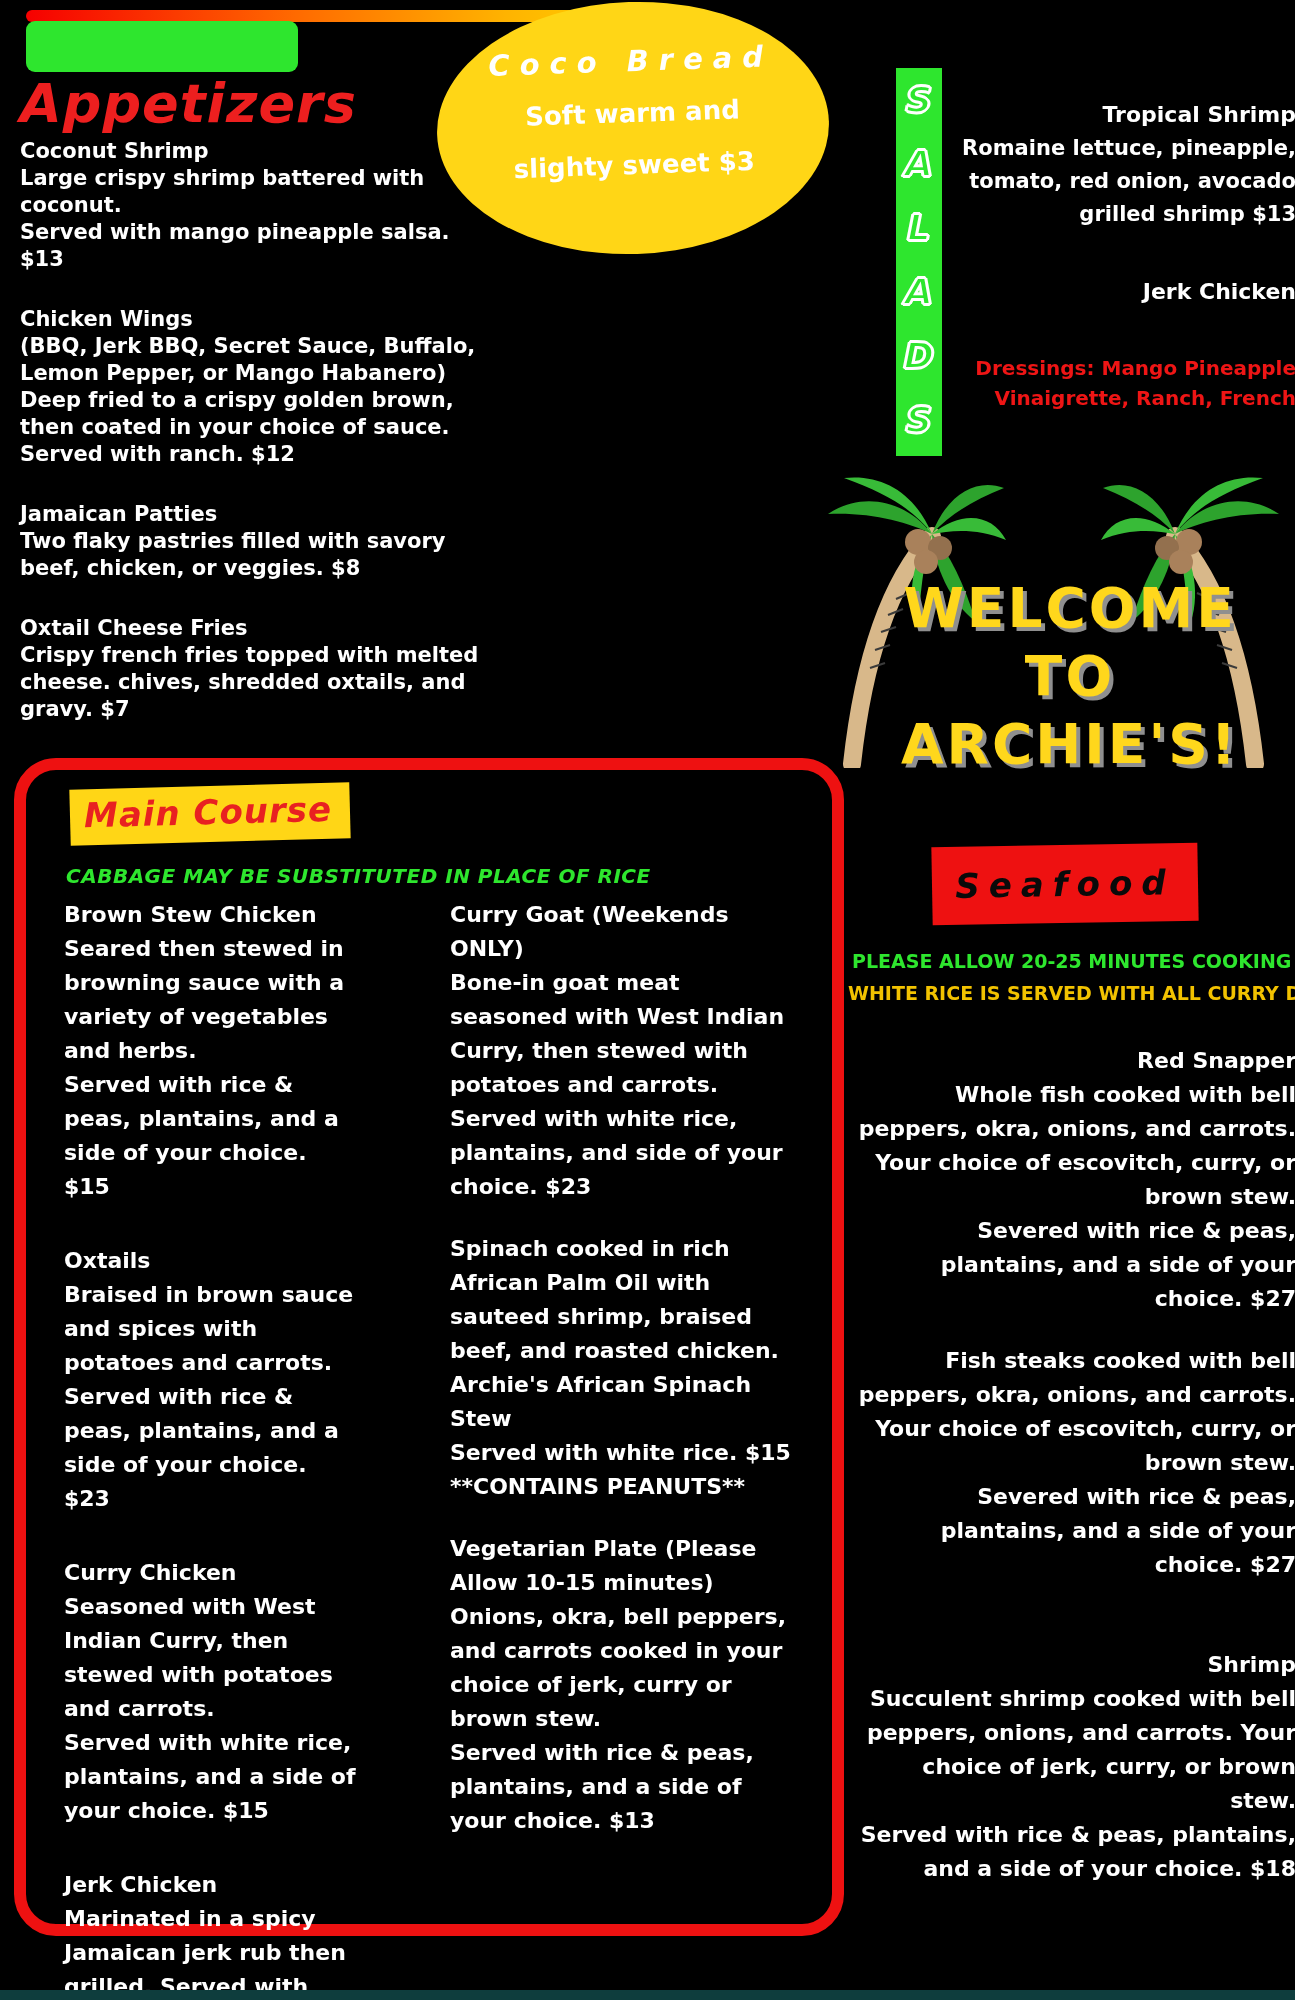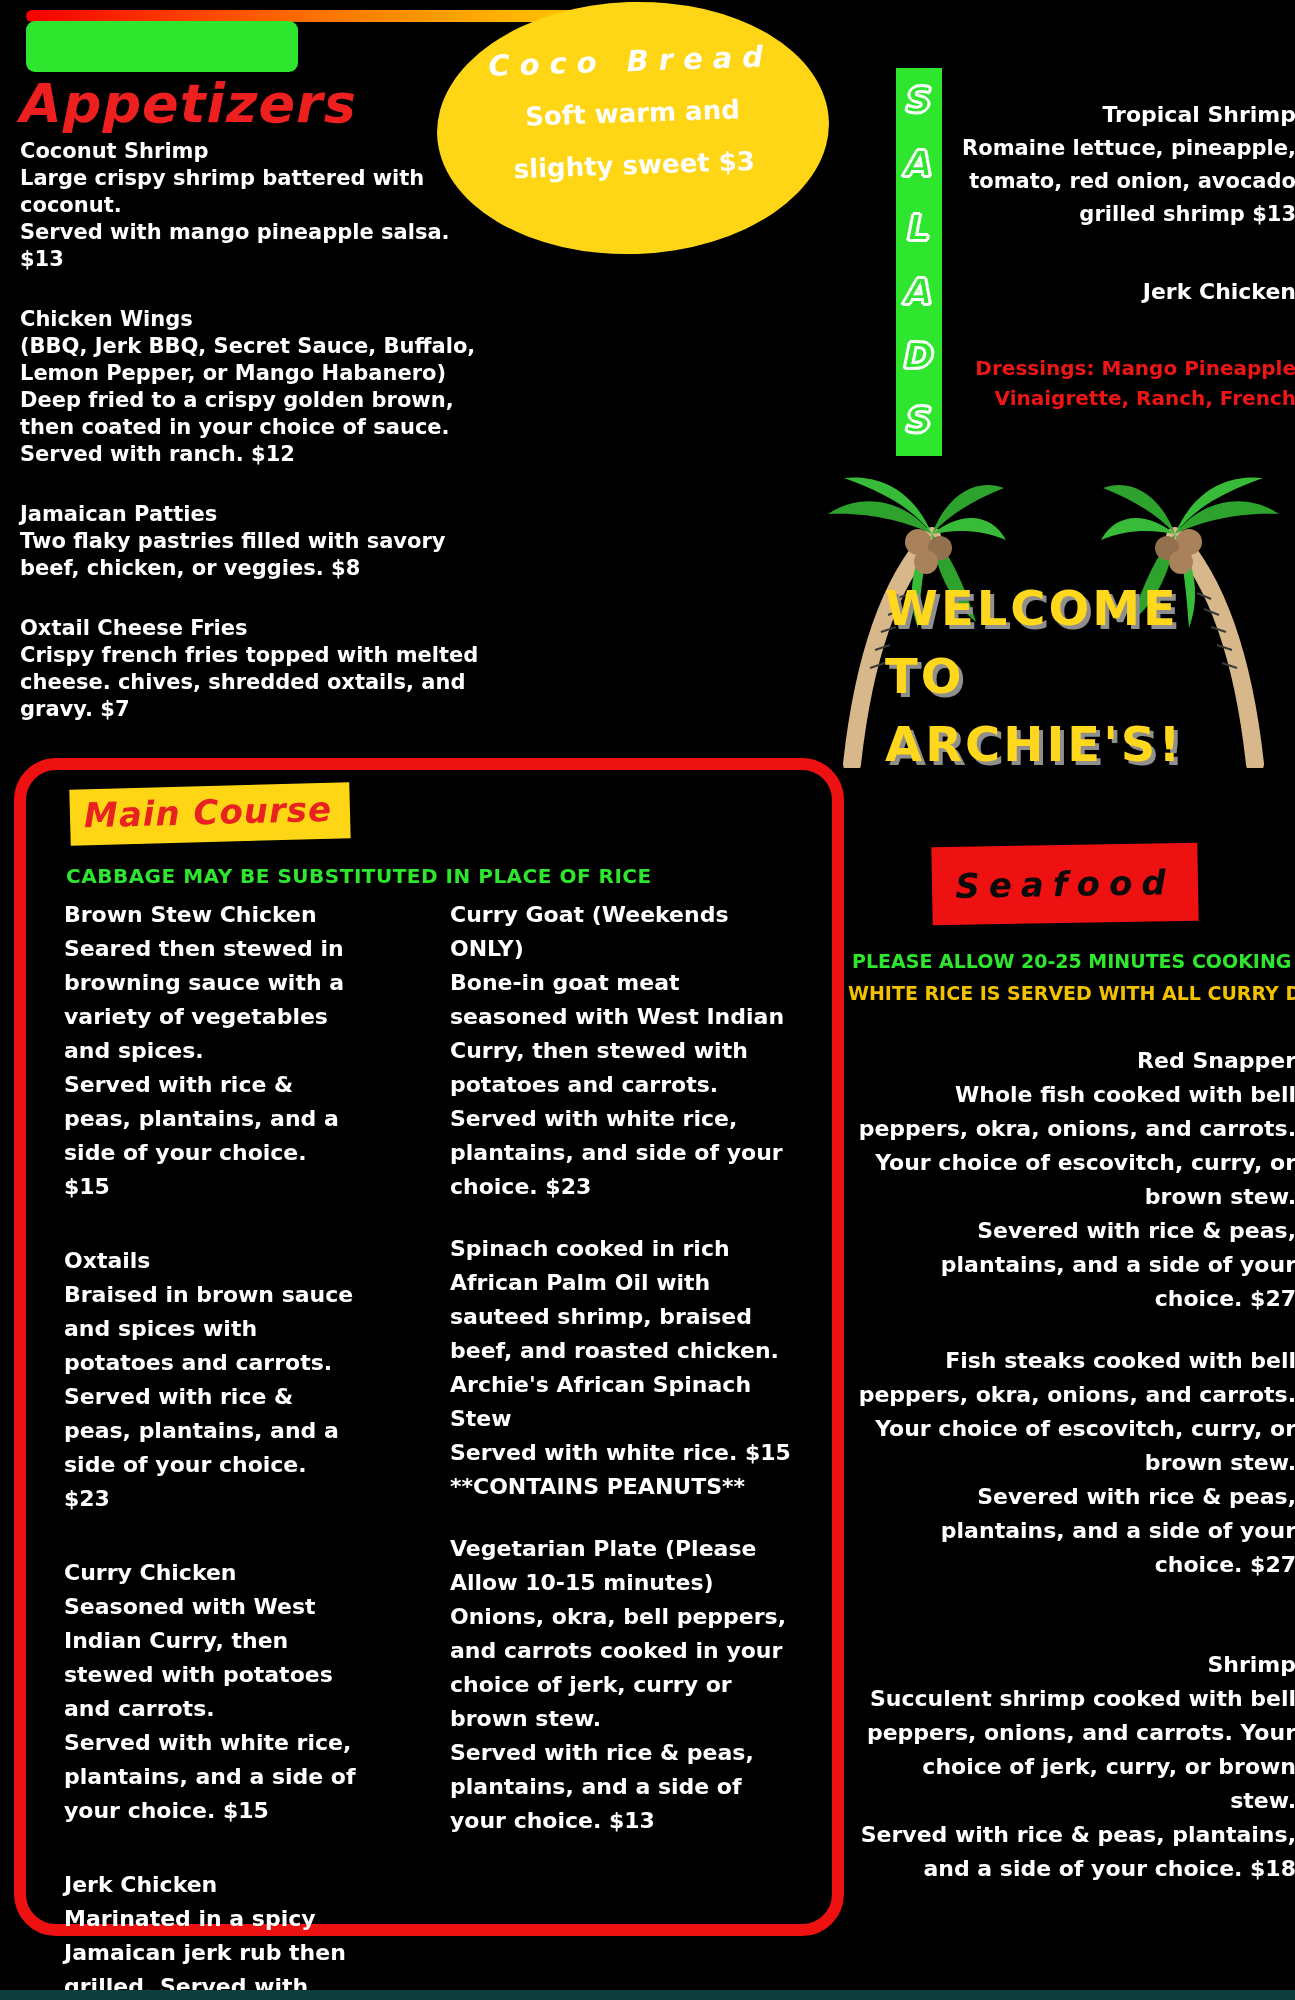--- a/index.html
+++ b/index.html
@@ -33,30 +33,30 @@
   .sal-content{position:absolute;left:948px;top:98px;width:348px;text-align:right;}
   .sal-item{margin-bottom:44px;}
   .sal-item .nm{font-size:22px;line-height:34px;}
   .sal-item .ds{font-size:21px;line-height:33px;}
   .dressings{margin-top:6px;color:#ee1515;font-size:20px;line-height:30px;}
 
   
   .palm{position:absolute;width:195px;height:300px;z-index:1;}
   .palm.left{left:812px;top:468px;}
   .palm.right{left:1100px;top:468px;transform:scaleX(-1);}
-  .welcome{position:absolute;left:885px;top:574px;width:370px;z-index:3;
-    color:#ffd71c;font-size:48px;line-height:68px;letter-spacing:3px;
+  .welcome{position:absolute;left:885px;top:574px;width:370px;text-align:center;z-index:3;
+    color:#ffd71c;font-size:55px;line-height:68px;letter-spacing:3px;
     text-shadow:4px 4px 0 #8f8f8f;}
 
   
   .main-box{position:absolute;left:14px;top:758px;width:830px;height:1178px;box-sizing:border-box;
     border:12px solid #ee1111;border-radius:42px;background:#000;}
   .mc-title-wrap{position:absolute;left:44px;top:16px;background:#ffd616;padding:6px 18px 10px 14px;transform:rotate(-1.5deg);}
   .mc-title{font-size:34px;font-style:italic;color:#e82121;letter-spacing:1px;}
-  .mc-note{position:absolute;left:40px;top:94px;color:#2ee62e;font-size:20px;white-space:nowrap;letter-spacing:0.5px;}
+  .mc-note{position:absolute;left:40px;top:94px;color:#2ee62e;font-size:20px;white-space:nowrap;letter-spacing:0.5px;font-style:italic;}
   .mc-col{position:absolute;top:128px;}
   .mc-col.l{left:38px;width:296px;}
   .mc-col.r{left:424px;width:344px;}
   .mc-item{margin-bottom:40px;font-size:22px;line-height:34px;}
   .mc-col.r .mc-item{margin-bottom:28px;}
 
   
   .sea-banner{position:absolute;left:932px;top:845px;width:266px;height:78px;background:#ee1111;
     text-align:center;transform:rotate(-1deg);}
   .sea-banner span{font-size:34px;line-height:78px;font-style:italic;letter-spacing:9px;color:#0a0a0a;}
@@ -174,21 +174,21 @@
 
   <div class="main-box">
     <div class="mc-title-wrap">
       <span class="mc-title">Main Course</span>
     </div>
     <div class="mc-note">CABBAGE MAY BE SUBSTITUTED IN PLACE OF RICE</div>
 
     <div class="mc-col l">
       <div class="mc-item">
         <div>Brown Stew Chicken</div>
-        <div>Seared then stewed in browning sauce with a variety of vegetables and spices.</div>
+        <div>Seared then stewed in browning sauce with a variety of vegetables and herbs.</div>
         <div>Served with rice &amp; peas, plantains, and a side of your choice.  $15</div>
       </div>
       <div class="mc-item">
         <div>Oxtails</div>
         <div>Braised in brown sauce and spices with potatoes and carrots.</div>
         <div>Served with rice &amp; peas, plantains, and a side of your choice.  $23</div>
       </div>
       <div class="mc-item">
         <div>Curry Chicken</div>
         <div>Seasoned with West Indian Curry, then stewed with potatoes and carrots.</div>

